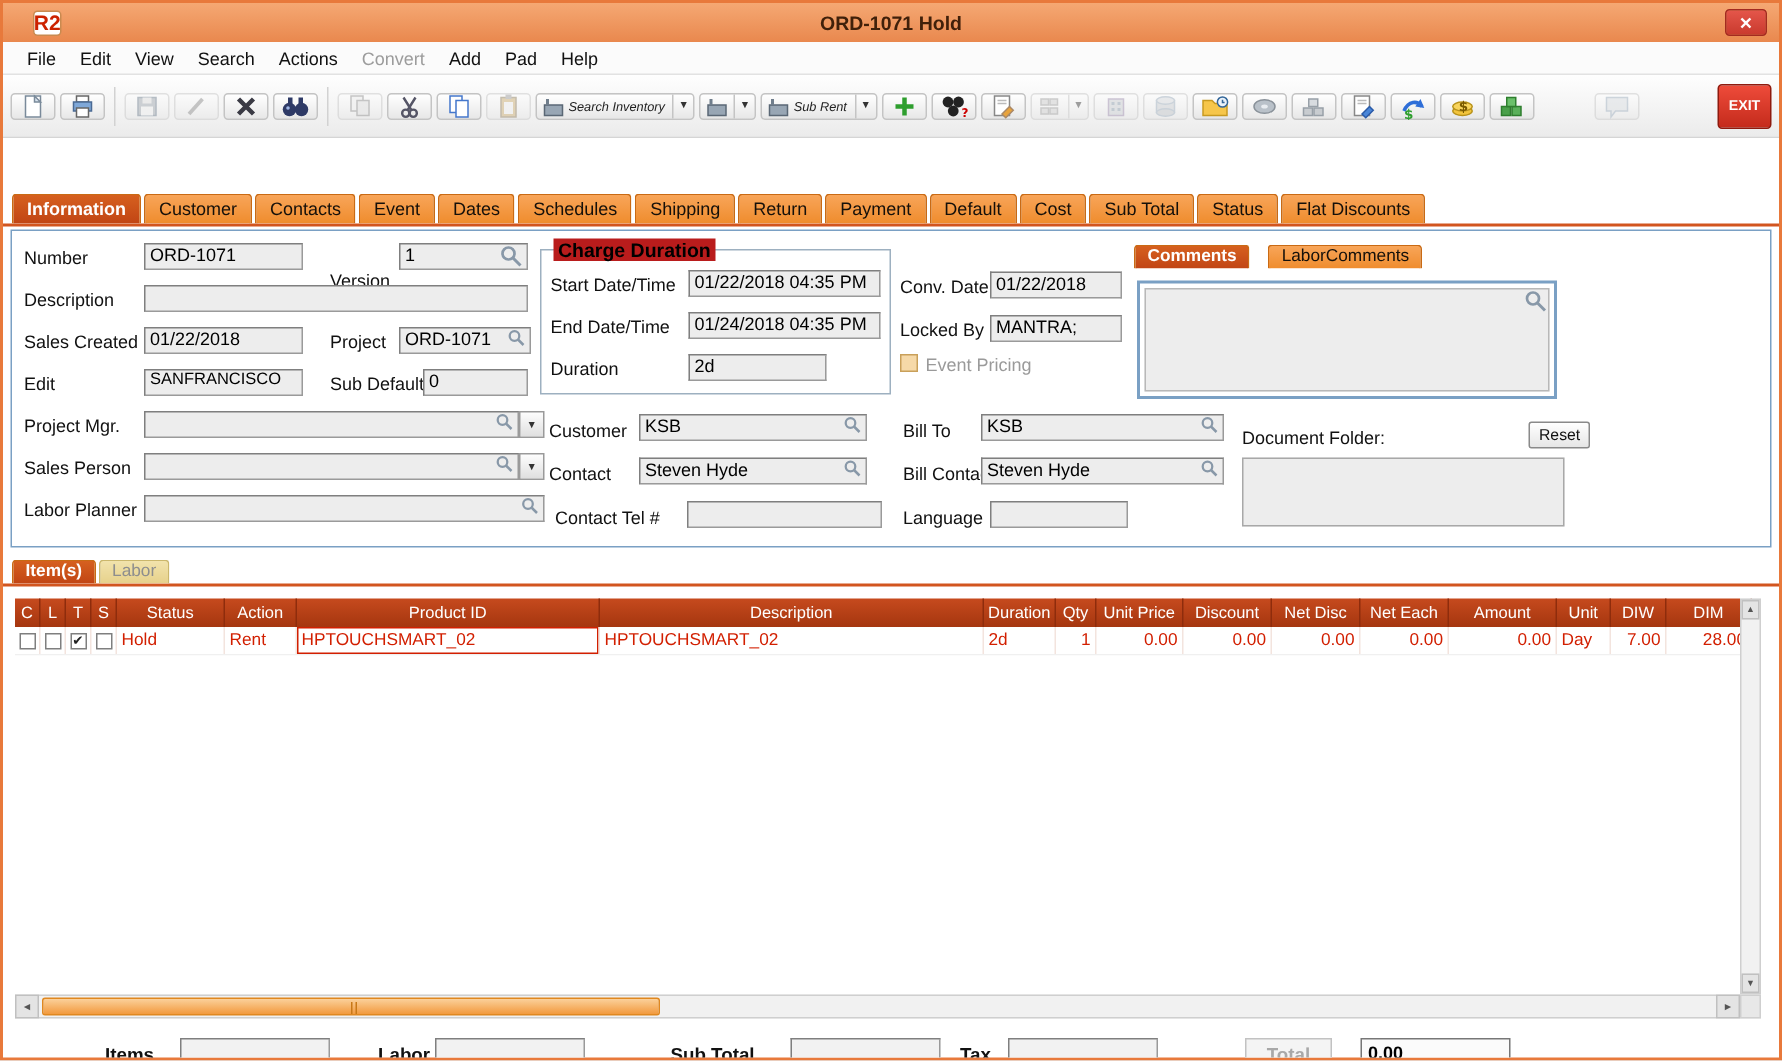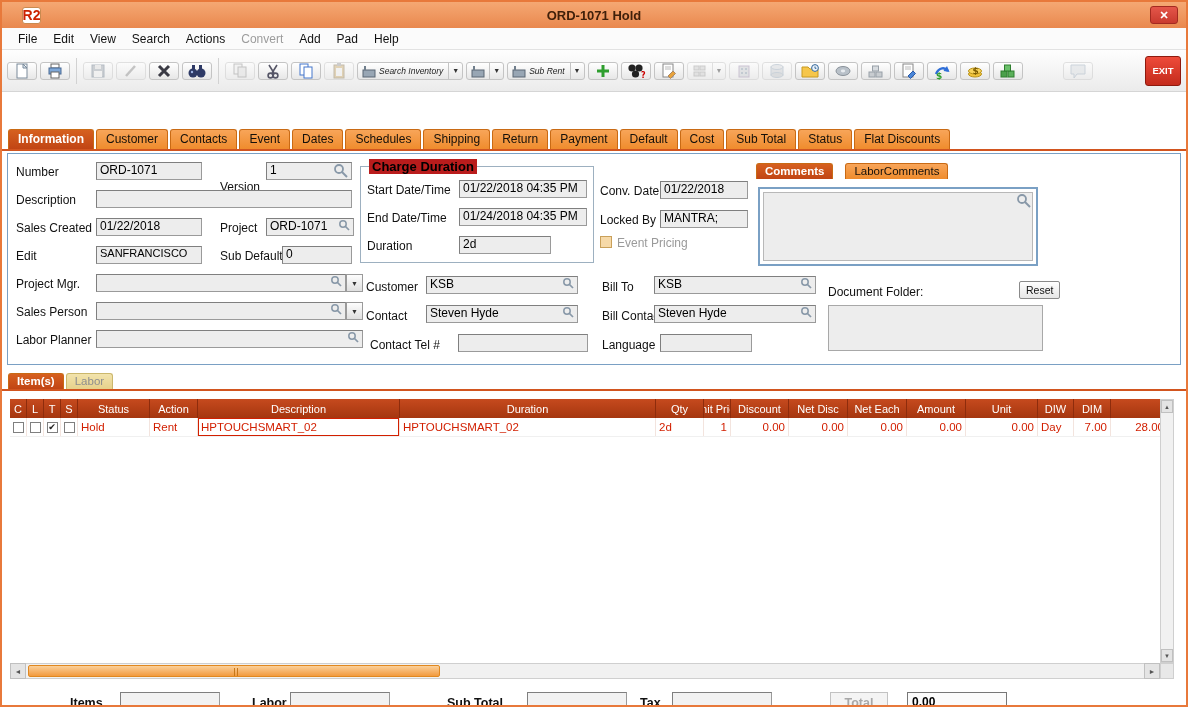--- a/index.html
+++ b/index.html
@@ -515,20 +515,21 @@
 
   <div class="items-area">
     <div class="table-col">
       <div class="tgrid thead">
         <div class="th">C</div>
         <div class="th">L</div>
         <div class="th">T</div>
         <div class="th">S</div>
         <div class="th">Status</div>
         <div class="th">Action</div>
+        <div class="th">Product ID</div>
         <div class="th">Description</div>
         <div class="th">Duration</div>
         <div class="th">Qty</div>
         <div class="th">Unit Price</div>
         <div class="th">Discount</div>
         <div class="th">Net Disc</div>
         <div class="th">Net Each</div>
         <div class="th">Amount</div>
         <div class="th">Unit</div>
         <div class="th">DIW</div>

